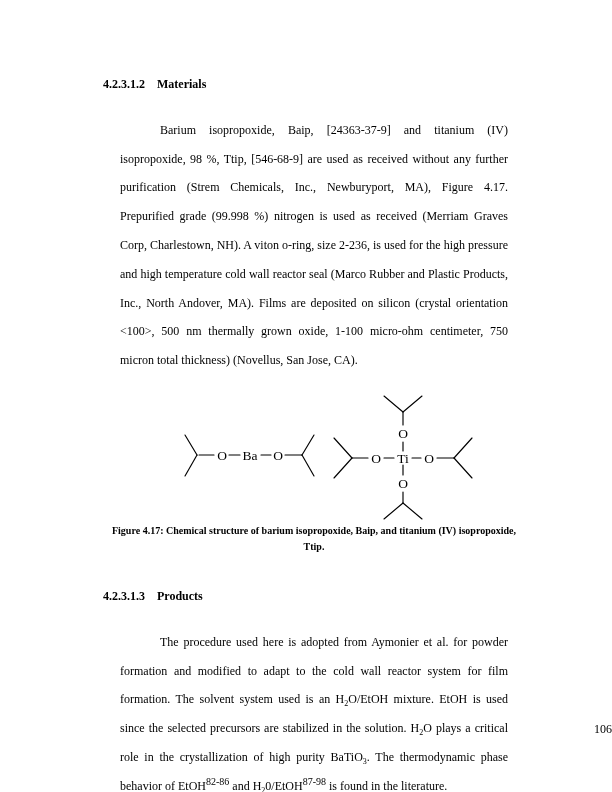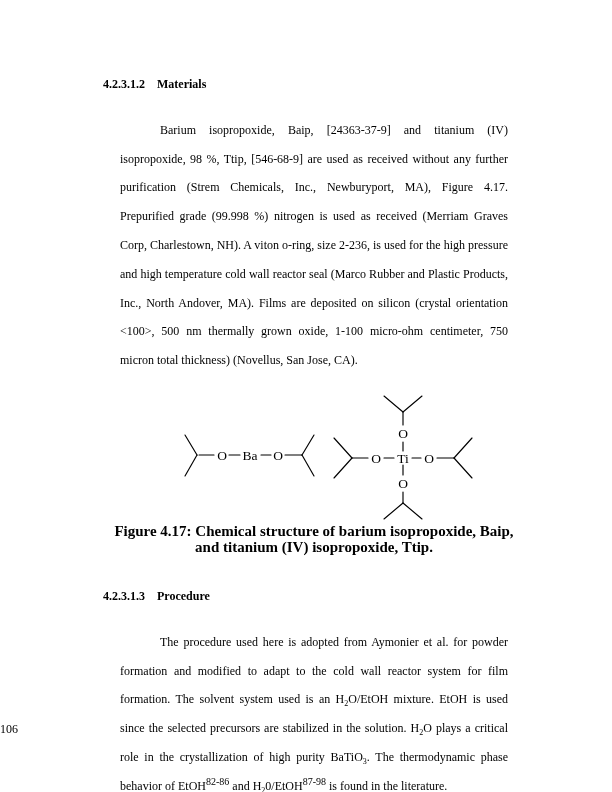--- a/index.html
+++ b/index.html
@@ -49,33 +49,33 @@
     margin-top: 10px;
     line-height: 0;
   }
   .structure-svg {
     margin-left: 75px;
   }
   .figure-caption {
     font-weight: bold;
     text-align: center;
     line-height: 16.5px;
-    font-size: 15px;
+    font-size: 10px;
     max-width: 412px;
     margin: -4px auto 0 auto;
   }
   .procedure-section .section-heading {
     margin-top: 26px;
   }
   .page-number {
     position: absolute;
     left: 0;
     right: 0;
     top: 722px;
-    text-align: left;
+    text-align: right;
     font-size: 12px;
   }
   svg text {
     font-family: "Liberation Serif", "DejaVu Serif", serif;
     font-size: 13.5px;
     fill: #000000;
   }
   svg line {
     stroke: #000000;
     stroke-width: 1.15;
@@ -140,21 +140,21 @@
           <line x1="225" y1="111" x2="206" y2="127"></line>
           <line x1="225" y1="111" x2="244" y2="127"></line>
         </g>
       </svg>
 
       <p class="figure-caption">Figure 4.17: Chemical structure of barium isopropoxide, Baip, and titanium (IV) isopropoxide, Ttip.</p>
     </div>
 
     <div class="procedure-section">
       <p class="section-heading">
-        <span class="heading-number">4.2.3.1.3</span><span>Procedure</span>
+        <span class="heading-number">4.2.3.1.3</span><span>Products</span>
       </p>
       <p class="body-paragraph"><span>The procedure used here is adopted from Aymonier et al. for powder formation and modified to adapt to the cold wall reactor system for film formation.  The solvent system used is an H</span><sub>2</sub><span>O/EtOH mixture.  EtOH is used since the selected precursors are stabilized in the solution.  H</span><sub>2</sub><span>O plays a critical role in the crystallization of high purity BaTiO</span><sub>3</sub><span>.  The thermodynamic phase behavior of EtOH</span><sup>82-86</sup><span> and H</span><sub>2</sub><span>0/EtOH</span><sup>87-98</sup><span> is found in the literature.</span></p>
     </div>
 
   </div>
 
   <div class="page-number">106</div>
 </div>
 
 </body></html>

